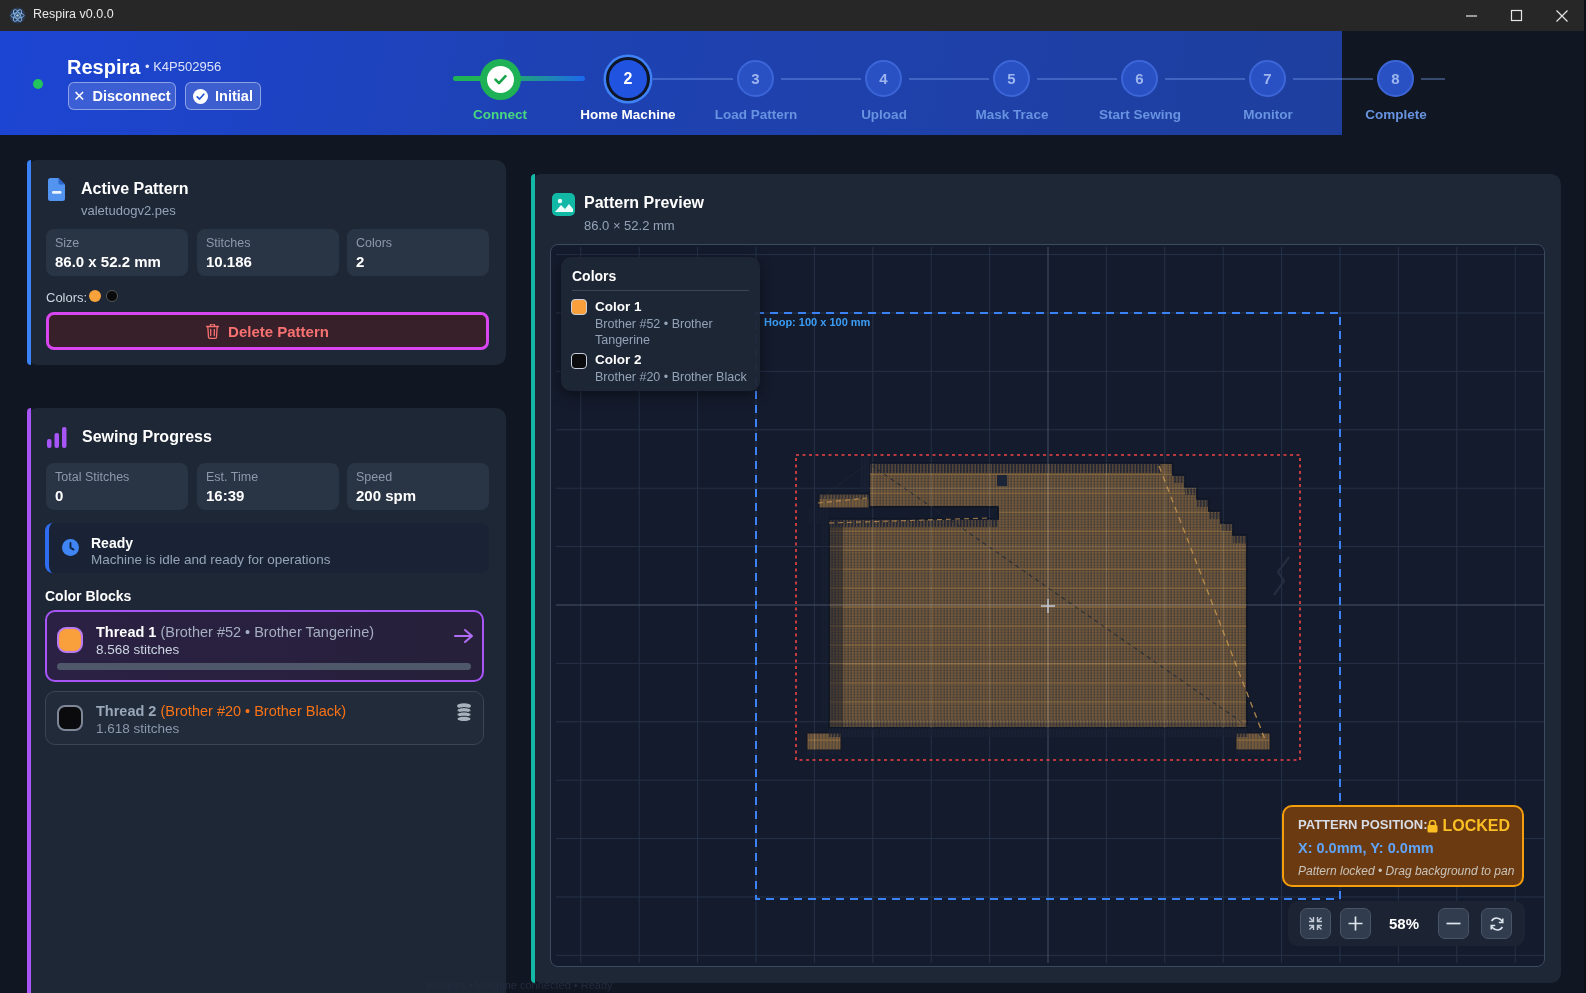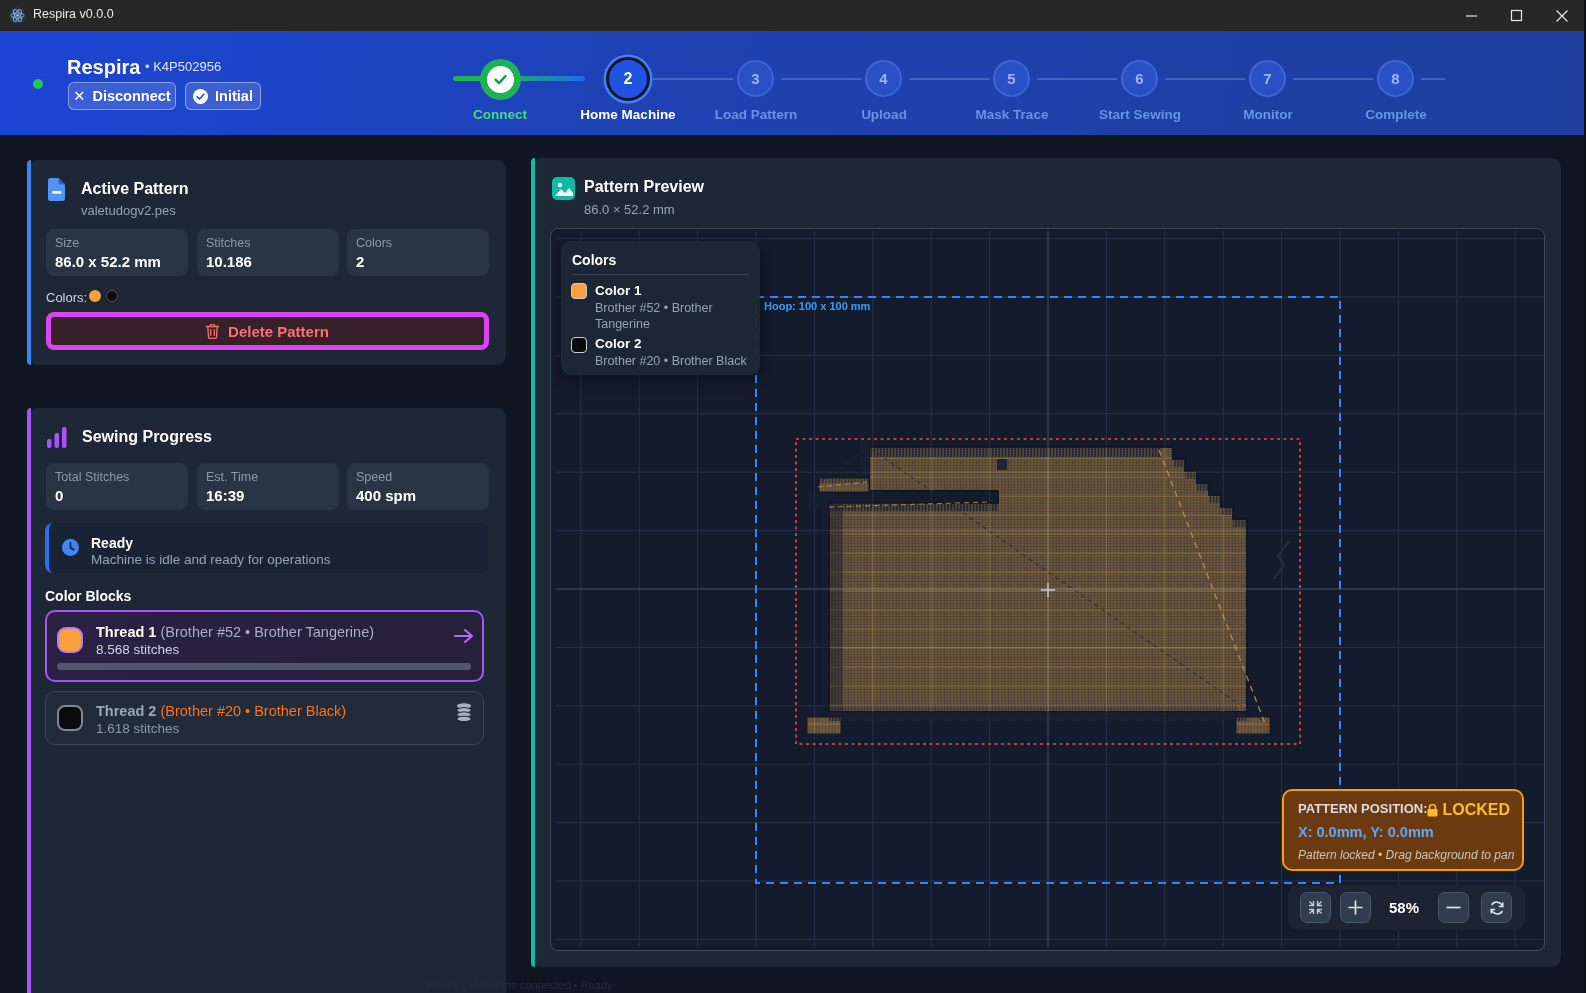--- a/index.html
+++ b/index.html
@@ -4,21 +4,21 @@
 <style>
   * { margin:0; padding:0; box-sizing:border-box; }
   html,body { width:1586px; height:993px; overflow:hidden; background:#101622;
     font-family:"Liberation Sans", sans-serif; }
   .abs { position:absolute; }
   
   #titlebar { position:absolute; left:0; top:0; width:1586px; height:31px; background:#272727; }
   #titlebar .apptitle { position:absolute; left:33px; top:7px; color:#e9e9e9; font-size:12.5px; }
   .winbtn { position:absolute; top:0; width:45px; height:31px; color:#e8e8e8; text-align:center; line-height:31px; font-size:15px; }
   
-  #header { position:absolute; left:0; top:31px; width:1586px; height:104px;
+  #header { position:absolute; left:0; top:31px; width:1342px; height:104px;
     background:linear-gradient(100deg,#1c45d4 0%,#1e42b4 40%,#1e3f9e 100%); }
   #greendot { position:absolute; left:33px; top:48px; width:10px; height:10px; border-radius:50%; background:#21c45d; }
   #brand { position:absolute; left:67px; top:25px; color:#fff; font-size:20px; font-weight:bold; }
   #serial { position:absolute; left:145px; top:28px; color:rgba(255,255,255,.85); font-size:13px; }
   .hbtn { position:absolute; top:51px; height:28px; border-radius:6px; background:rgba(255,255,255,.14);
     border:1px solid rgba(255,255,255,.42); color:#fff; font-size:14.5px; font-weight:bold;
     display:flex; align-items:center; justify-content:center; gap:7px; }
   
   .step { position:absolute; top:29px; width:37px; height:37px; border-radius:50%;
     background:#2a51c4; border:2px solid #3c66d8; color:#9db5ee; text-align:center;
@@ -131,42 +131,42 @@
       <div class="lbl">Stitches</div>
       <div class="val">10.186</div>
     </div>
   <div class="statbox" style="left:320px; top:69px;">
       <div class="lbl">Colors</div>
       <div class="val">2</div>
     </div>
   <div class="abs" style="left:19px; top:130px; color:#cbd5e1; font-size:13px;">Colors:</div>
   <div class="abs" style="left:62px; top:130px; width:12px; height:12px; border-radius:50%; background:#f7a23b;"></div>
   <div class="abs" style="left:79px; top:130px; width:12px; height:12px; border-radius:50%; background:#0a0a0a; border:1px solid #555;"></div>
-  <div class="abs" style="left:19px; top:152px; width:443px; height:38px; border-radius:8px; border:5px solid #d946ef;
+  <div class="abs" style="left:19px; top:152px; width:443px; height:38px; border-radius:8px; border:3px solid #d946ef;
        background:#37202a; color:#f87171; font-size:15px; font-weight:bold; display:flex; align-items:center; justify-content:center; gap:9px;">
        <svg width="13" height="15" viewBox="0 0 13 15">
         <path d="M0.5 2.5 H12.5 M4.5 2.5 V1 a0.8 0.8 0 0 1 0.8 -0.8 H7.7 a0.8 0.8 0 0 1 0.8 0.8 V2.5 M1.8 2.5 L2.5 13.2 a1.2 1.2 0 0 0 1.2 1.1 H9.3 a1.2 1.2 0 0 0 1.2 -1.1 L11.2 2.5 M4.7 5.5 V11.5 M8.3 5.5 V11.5" stroke="#f87171" stroke-width="1.3" fill="none" stroke-linecap="round"></path>
       </svg>
        Delete Pattern</div>
 </div>
 
 <div class="card" id="card-sp" style="left:27px; top:397px; width:479px; height:687px;margin-top:11px;">
   <div class="edge" style="background:#a855f7;"></div>
   <div class="cardtitle" style="left:55px; top:20px;">Sewing Progress</div>
   <div class="statbox" style="left:19px; top:55px;">
       <div class="lbl">Total Stitches</div>
       <div class="val">0</div>
     </div>
   <div class="statbox" style="left:170px; top:55px;">
       <div class="lbl">Est. Time</div>
       <div class="val">16:39</div>
     </div>
   <div class="statbox" style="left:320px; top:55px;">
       <div class="lbl">Speed</div>
-      <div class="val">400 spm</div>
+      <div class="val">200 spm</div>
     </div>
 
   <svg class="abs" style="left:18px; top:18px;" width="24" height="24" viewBox="0 0 24 24">
     <rect x="2" y="13" width="4.5" height="9" rx="2" fill="#a855f7"></rect>
     <rect x="9.5" y="7" width="4.5" height="15" rx="2" fill="#a855f7"></rect>
     <rect x="17" y="1" width="4.5" height="21" rx="2" fill="#a855f7"></rect>
   </svg>
 
   <div class="abs" style="left:18px; top:115px; width:444px; height:50px; background:#1a2336;
        border-left:4px solid #2f6df0; border-radius:8px;"></div>
@@ -194,21 +194,21 @@
   <div class="abs" style="left:69px; top:295px; font-size:14.5px; color:#9aa7b8;"><b>Thread 2</b> <span style="color:#f97316">(Brother #20 • Brother Black)</span></div>
   <div class="abs" style="left:69px; top:313px; font-size:13.5px; color:#8b98ab;">1.618 stitches</div>
   <svg class="abs" style="left:429px; top:295px;" width="16" height="20" viewBox="0 0 16 20">
     <ellipse cx="8" cy="3" rx="7" ry="2.7" fill="#a7b0bd"></ellipse>
     <ellipse cx="8" cy="7.3" rx="7" ry="2.7" fill="#a7b0bd" stroke="#212b3a" stroke-width="1"></ellipse>
     <ellipse cx="8" cy="11.6" rx="7" ry="2.7" fill="#a7b0bd" stroke="#212b3a" stroke-width="1"></ellipse>
     <ellipse cx="8" cy="15.9" rx="7" ry="2.7" fill="#a7b0bd" stroke="#212b3a" stroke-width="1"></ellipse>
   </svg>
 </div>
 
-<div class="card" id="card-pp" style="left:531px; top:158px; width:1030px; height:809px;">
+<div class="card" id="card-pp" style="left:531px; top:174px; width:1030px; height:809px;">
   <div class="edge" style="background:#14b8a6;"></div>
   <svg class="abs" style="left:21px; top:19px;" width="23" height="23" viewBox="0 0 23 23">
     <rect x="0" y="0" width="23" height="23" rx="5" fill="#11b8a5"></rect>
     <circle cx="8" cy="8" r="2.2" fill="#eafffc"></circle>
     <path d="M3 19 L9 12 L13 16 L17 11 L21 16 V19 Z" fill="#eafffc"></path>
   </svg>
   <div class="cardtitle" style="left:53px; top:20px;">Pattern Preview</div>
   <div class="cardsub" style="left:53px; top:44px;">86.0 × 52.2 mm</div>
   <div id="canvas" class="abs" style="left:19px; top:70px; width:995px; height:723px; background:#141b2c;
        border:1px solid #3c4a60; border-radius:8px; overflow:hidden;">

